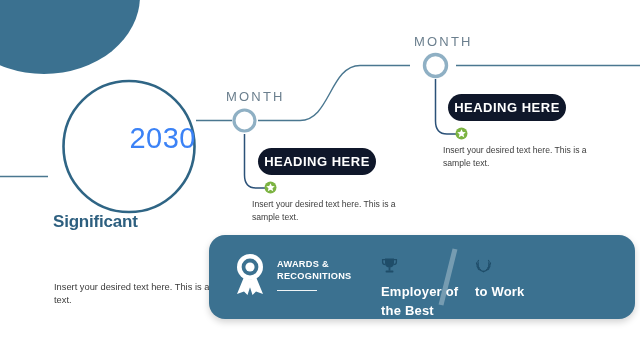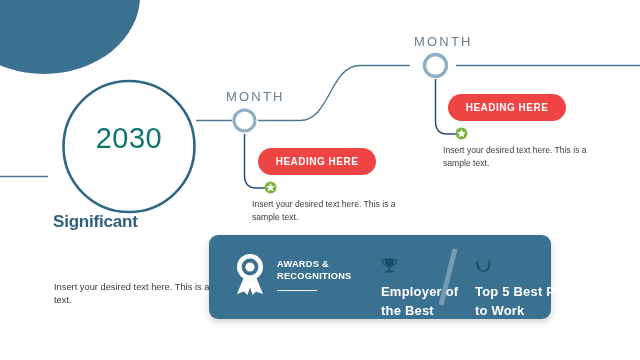--- a/index.html
+++ b/index.html
@@ -28,23 +28,23 @@
     width: 640px;
     height: 360px;
   }
 
   
   #year-label {
     position: absolute;
     left: 62px;
     top: 122px;
     width: 134px;
-    text-align: center;
+    text-align: right;
     font-size: 29px;
-    color: #0f766e;
+    color: #3b82f6;
     letter-spacing: 0.5px;
     font-family: "Liberation Sans", sans-serif;
   }
   #main-title {
     position: absolute;
     left: 53px;
     top: 212px;
     width: 210px;
     font-size: 17px;
     font-weight: bold;
@@ -71,23 +71,23 @@
     font-weight: normal;
   }
   #month-label-1 { left: 226px; top: 89px; }
   #month-label-2 { left: 414px; top: 34px; }
 
   
   .heading-pill {
     position: absolute;
     height: 27px;
     border-radius: 14px;
-    background: #ef4444;
+    background: #0f172a;
     color: #ffffff;
-    font-size: 10px;
+    font-size: 13px;
     font-weight: bold;
     letter-spacing: 0.5px;
     display: flex;
     align-items: center;
     justify-content: center;
   }
   #heading-pill-1 { left: 258px; top: 148px; width: 118px; }
   #heading-pill-2 { left: 448px; top: 94px; width: 118px; }
 
   
@@ -99,24 +99,24 @@
     color: #3c3c3c;
   }
   #milestone-desc-1 { left: 252px; top: 198px; }
   #milestone-desc-2 { left: 443px; top: 144px; }
 
   
   #awards-bar {
     position: absolute;
     left: 209px;
     top: 235px;
-    width: 342px;
+    width: 426px;
     height: 84px;
     background: #3b7190;
-    border-radius: 9px;
+    border-radius: 16px;
     box-shadow: 0 3px 7px rgba(0,0,0,0.18);
   }
   #awards-primary {
     position: absolute;
     left: 24px;
     top: 18px;
     display: flex;
     align-items: flex-start;
   }
   #awards-ribbon-icon {
@@ -269,19 +269,18 @@
           <path d="M 4.1 10.6 C 2.9 10.7 2.1 10.0 1.9 8.8"></path>
           <path d="M 12.9 10.6 C 14.1 10.7 14.9 10.0 15.1 8.8"></path>
           <path d="M 5.4 12.5 C 4.4 12.8 3.5 12.4 3.0 11.4"></path>
           <path d="M 11.6 12.5 C 12.6 12.8 13.5 12.4 14.0 11.4"></path>
           <path d="M 3.3 6.0 C 2.6 5.2 2.7 4.1 3.5 3.3"></path>
           <path d="M 13.7 6.0 C 14.4 5.2 14.3 4.1 13.5 3.3"></path>
         </g>
         <path d="M 8.5 13.2 L 9.0 14.3 L 8.5 15.3 L 8.0 14.3 Z" fill="#1f4d69"></path>
       </svg>
       <div class="award-text">
-        <div>Top 5 Best Place</div>
         <div>to Work</div>
       </div>
     </div>
 
   </div>
 </div>
 
 </body></html>

